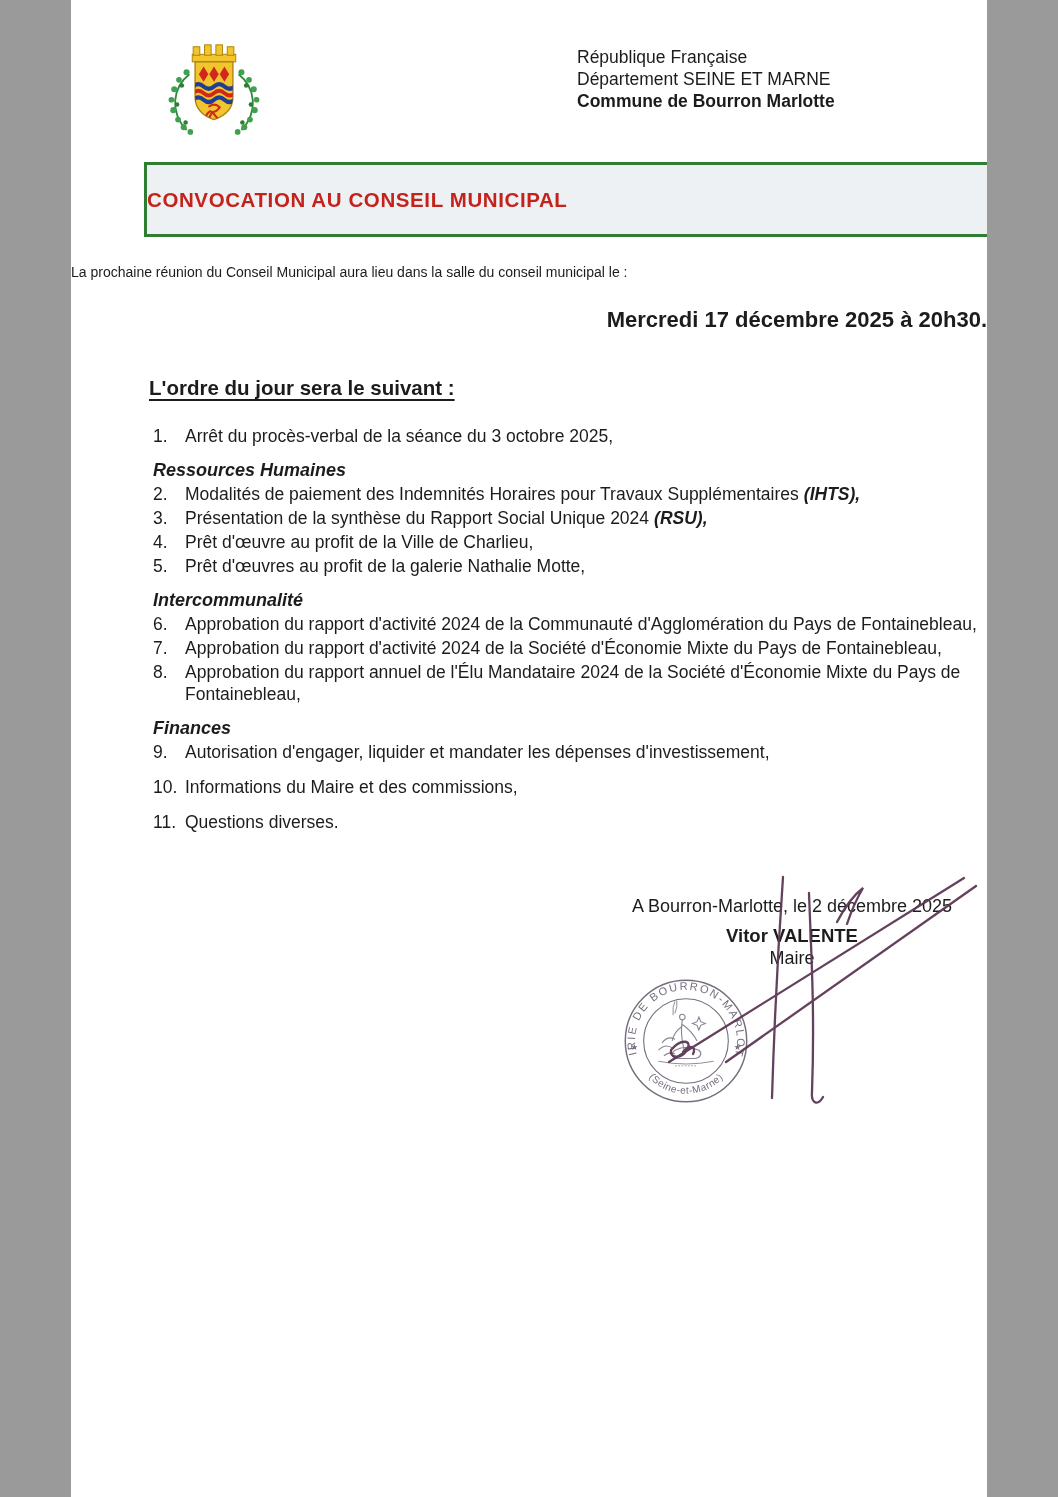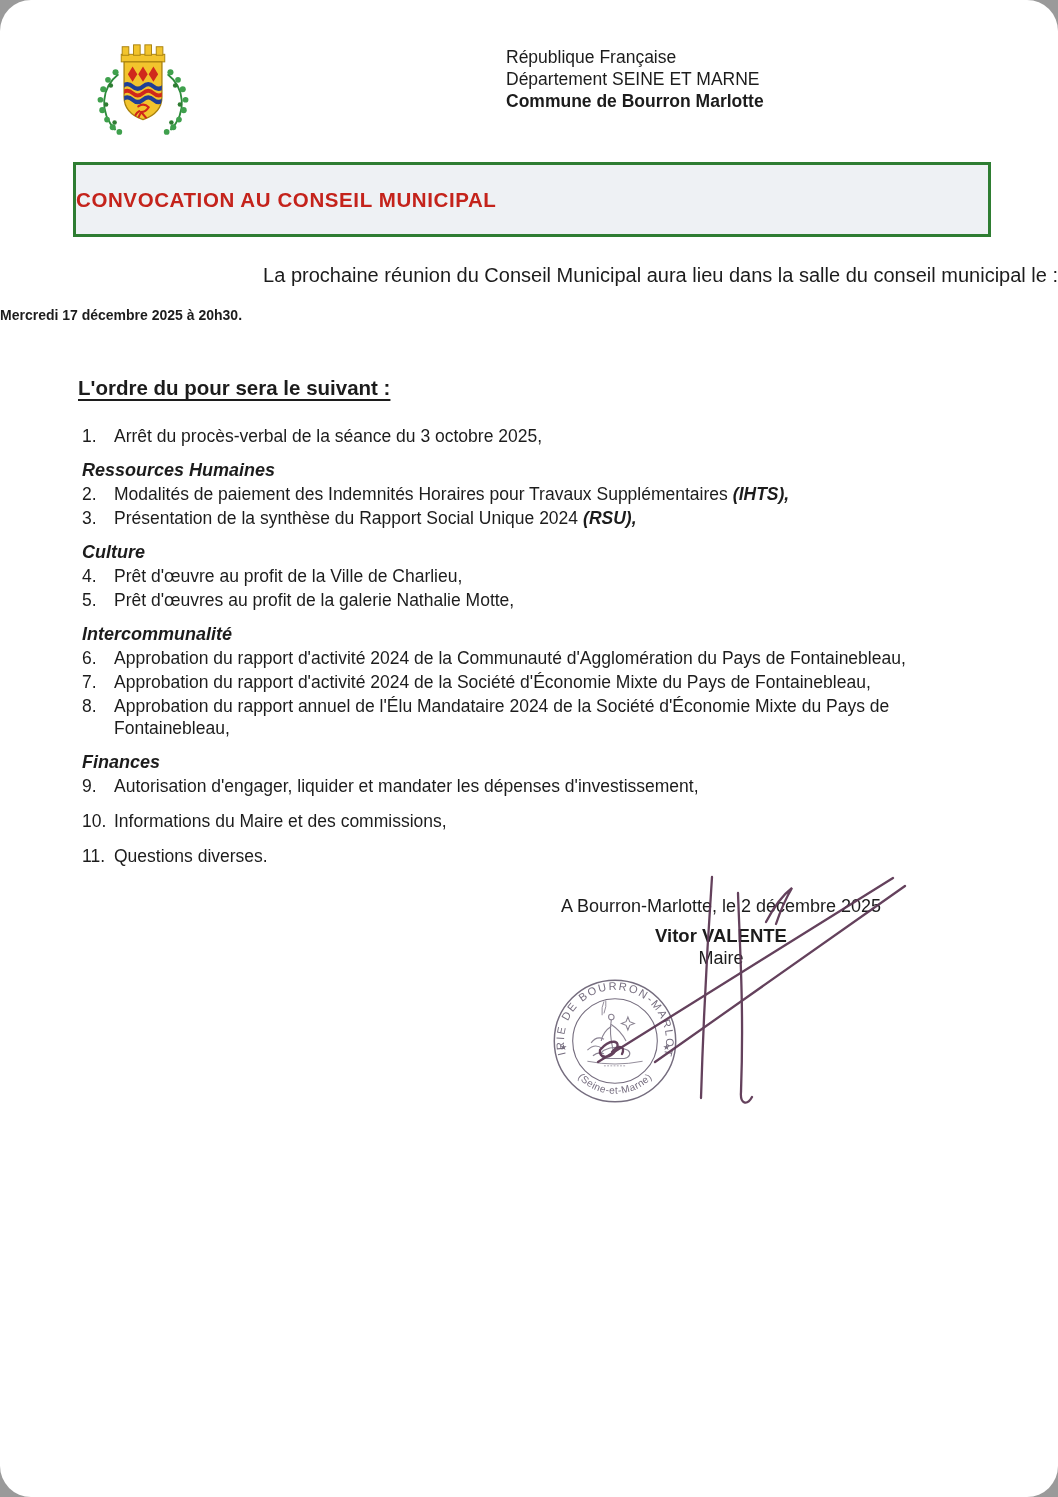--- a/index.html
+++ b/index.html
@@ -1,36 +1,35 @@
 <!DOCTYPE html>
 <html lang="fr"><head>
 <meta charset="utf-8">
 <style>
   html,body{margin:0;padding:0;background:#9a9a9a;}
   .page{
-    position:relative;width:1058px;height:1497px;margin:0 auto;
+    position:relative;width:916px;height:1497px;margin:0 auto;
     background:#ffffff;overflow:hidden;
     font-family:"Liberation Sans","DejaVu Sans",sans-serif;
     color:#1c1c1c;
-    border-radius:31px;
   }
   
   .logo{position:absolute;left:86px;top:42px;width:114px;height:106px;}
   .header-text{position:absolute;left:506px;top:46px;font-size:17.5px;line-height:22px;}
   .header-text .bold{font-weight:bold;}
   
   .banner{
     position:absolute;left:73px;top:162px;width:918px;height:75px;box-sizing:border-box;
     border:3px solid #2e7d32;background:#eef1f4;
     display:flex;align-items:center;justify-content:flex-start;
   }
   .banner-title{color:#c4231b;font-weight:bold;font-size:20.5px;letter-spacing:.6px;}
   
-  .intro{position:absolute;left:0;right:0;top:264px;text-align:right;font-size:20px;}
-  .meeting-date{position:absolute;left:0;right:0;top:307px;text-align:left;font-size:14px;font-weight:bold;}
+  .intro{position:absolute;left:0;right:0;top:264px;text-align:left;font-size:14px;}
+  .meeting-date{position:absolute;left:0;right:0;top:307px;text-align:right;font-size:22px;font-weight:bold;}
   
   .agenda-heading{
     position:absolute;left:78px;top:376px;font-size:20.5px;font-weight:bold;
     text-decoration:underline;text-decoration-thickness:2px;text-underline-offset:4px;
   }
   .agenda{position:absolute;left:82px;top:423px;width:902px;font-size:17.5px;line-height:22px;}
   .agenda-item{display:flex;margin-top:2px;}
   .agenda-item .num{flex:none;width:32px;}
   .agenda-item .txt{flex:1;max-width:860px;}
   .agenda-item .em{font-style:italic;margin-left:5px;font-weight:bold;}
@@ -119,37 +118,36 @@
     <div class="bold">Commune de Bourron Marlotte</div>
   </div>
 
   <div class="banner">
     <span class="banner-title">CONVOCATION AU CONSEIL MUNICIPAL</span>
   </div>
 
   <div class="intro">La prochaine réunion du Conseil Municipal aura lieu dans la salle du conseil municipal le :</div>
   <div class="meeting-date">Mercredi 17 décembre 2025 à 20h30.</div>
 
-  <div class="agenda-heading">L'ordre du pour sera le suivant :</div>
+  <div class="agenda-heading">L'ordre du jour sera le suivant :</div>
 
   <div class="agenda">
     <div class="agenda-item">
       <span class="num">1.</span>
       <span class="txt">Arrêt du procès-verbal de la séance du 3 octobre 2025,</span>
     </div>
     <div class="section-title">Ressources Humaines</div>
     <div class="agenda-item">
       <span class="num">2.</span>
       <span class="txt"><span>Modalités de paiement des Indemnités Horaires pour Travaux Supplémentaires</span><span class="em">(IHTS),</span></span>
     </div>
     <div class="agenda-item">
       <span class="num">3.</span>
       <span class="txt"><span>Présentation de la synthèse du Rapport Social Unique 2024</span><span class="em">(RSU),</span></span>
     </div>
-    <div class="section-title">Culture</div>
     <div class="agenda-item">
       <span class="num">4.</span>
       <span class="txt">Prêt d'œuvre au profit de la Ville de Charlieu,</span>
     </div>
     <div class="agenda-item">
       <span class="num">5.</span>
       <span class="txt">Prêt d'œuvres au profit de la galerie Nathalie Motte,</span>
     </div>
     <div class="section-title">Intercommunalité</div>
     <div class="agenda-item">

